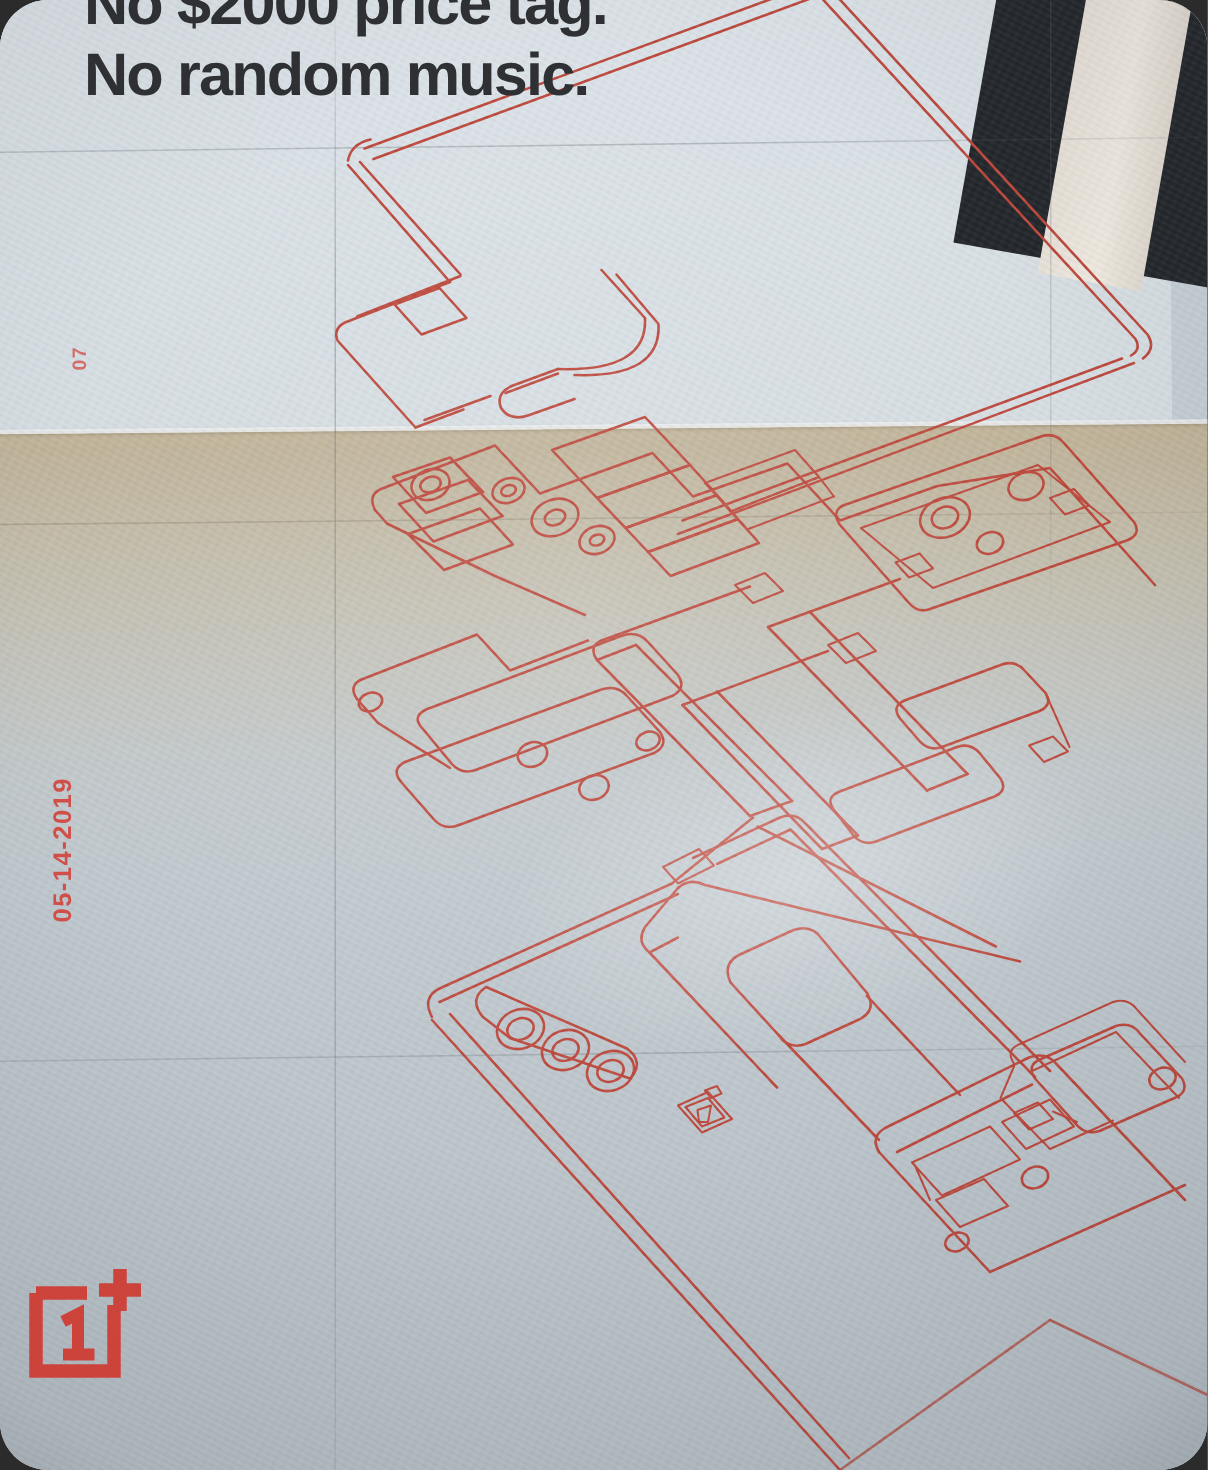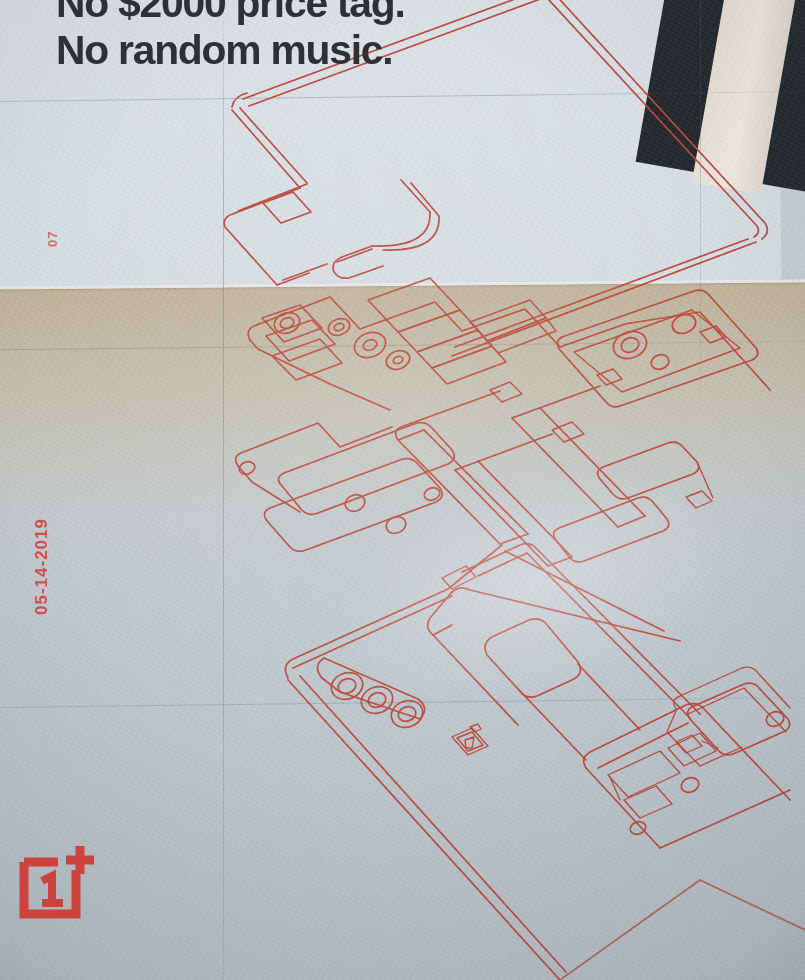--- a/index.html
+++ b/index.html
@@ -1,20 +1,21 @@
 <!DOCTYPE html>
 <html><head>
 <meta charset="utf-8">
 <style>
   html,body{margin:0;padding:0;background:#2b2b2b;}
   body{font-family:"Liberation Sans",sans-serif;}
 
   #stage{
     position:relative;width:805px;height:980px;overflow:hidden;
     background:#c3cbd1;
+    border-radius:32px;
   }
 
   
   .paper{
     position:absolute;inset:0;
     background:
       linear-gradient(176deg, #cdd6dc 0%, #c6cfd5 30%, #bfc8ce 62%, #b9c2c8 100%);
   }
   
   .flap-top{

